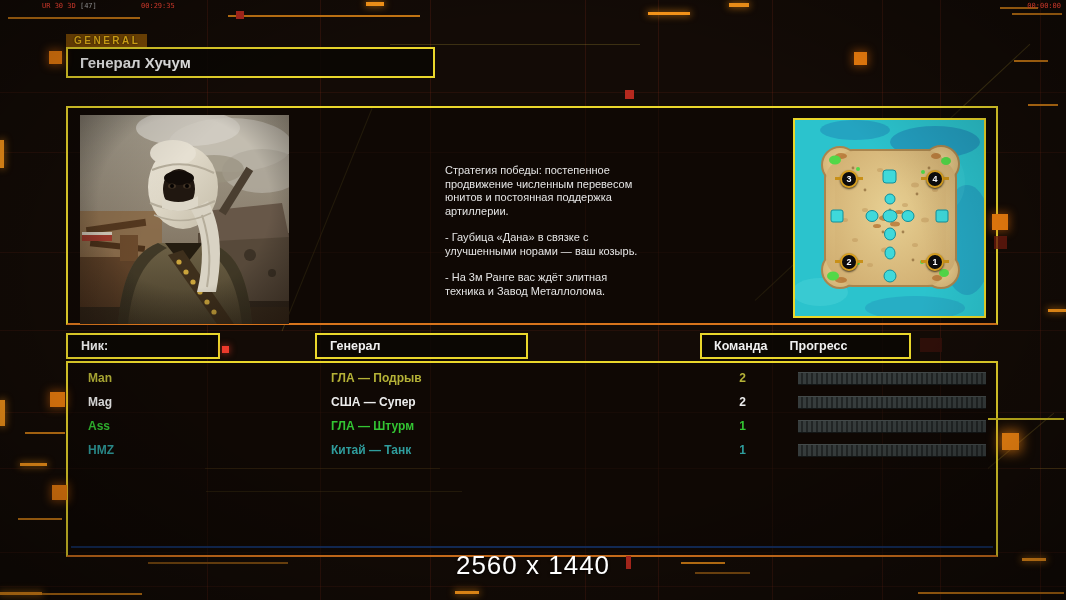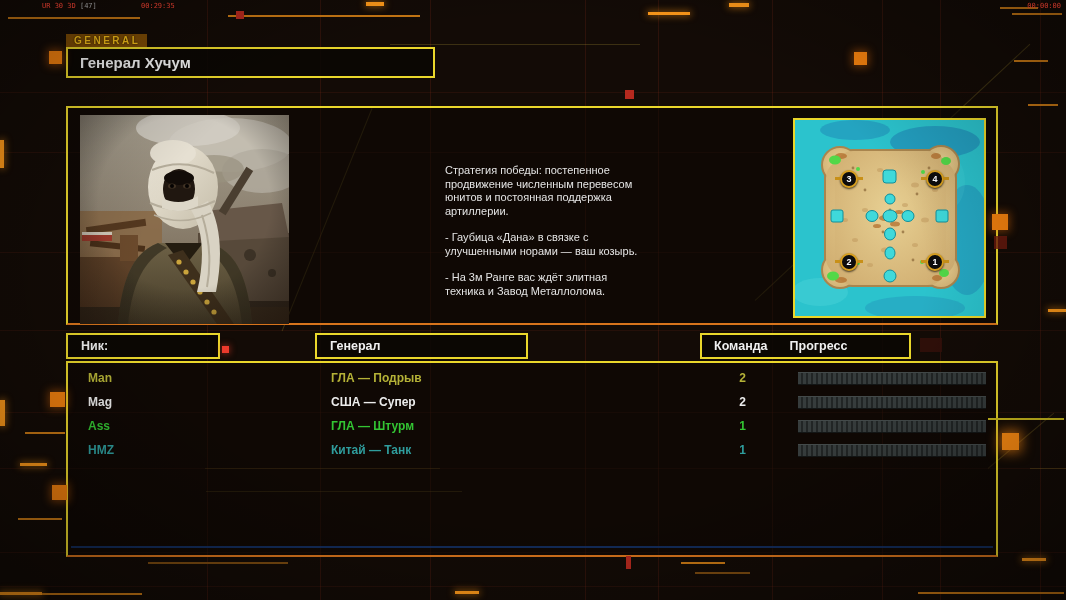--- a/index.html
+++ b/index.html
@@ -359,20 +359,21 @@
   <div class="prow" style="color: rgb(47, 157, 157);">
     <span class="nick">HMZ</span>
     <span class="gen">Китай — Танк</span>
     <span class="team">1</span>
     <span class="pbar"></span>
   </div>
 </div>
     <div class="bluline"></div>
   </div>
 
+  <div class="resolution">2560 x 1440</div>
 
   <div id="decor">
       <div class="dln c-o" style="left: 8px; top: 17px; width: 132px; height: 2px;"></div>
       <div class="dln c-o" style="left: 228px; top: 15px; width: 192px; height: 2px;"></div>
       <div class="dln c-b" style="left: 366px; top: 2px; width: 18px; height: 4px;"></div>
       <div class="dln c-b" style="left: 648px; top: 12px; width: 42px; height: 3px;"></div>
       <div class="dln c-b" style="left: 729px; top: 3px; width: 20px; height: 4px;"></div>
       <div class="dln c-o" style="left: 1000px; top: 7px; width: 38px; height: 2px;"></div>
       <div class="dln c-o" style="left: 1012px; top: 13px; width: 50px; height: 2px;"></div>
       <div class="dln c-o" style="left: 1014px; top: 60px; width: 34px; height: 2px;"></div>

